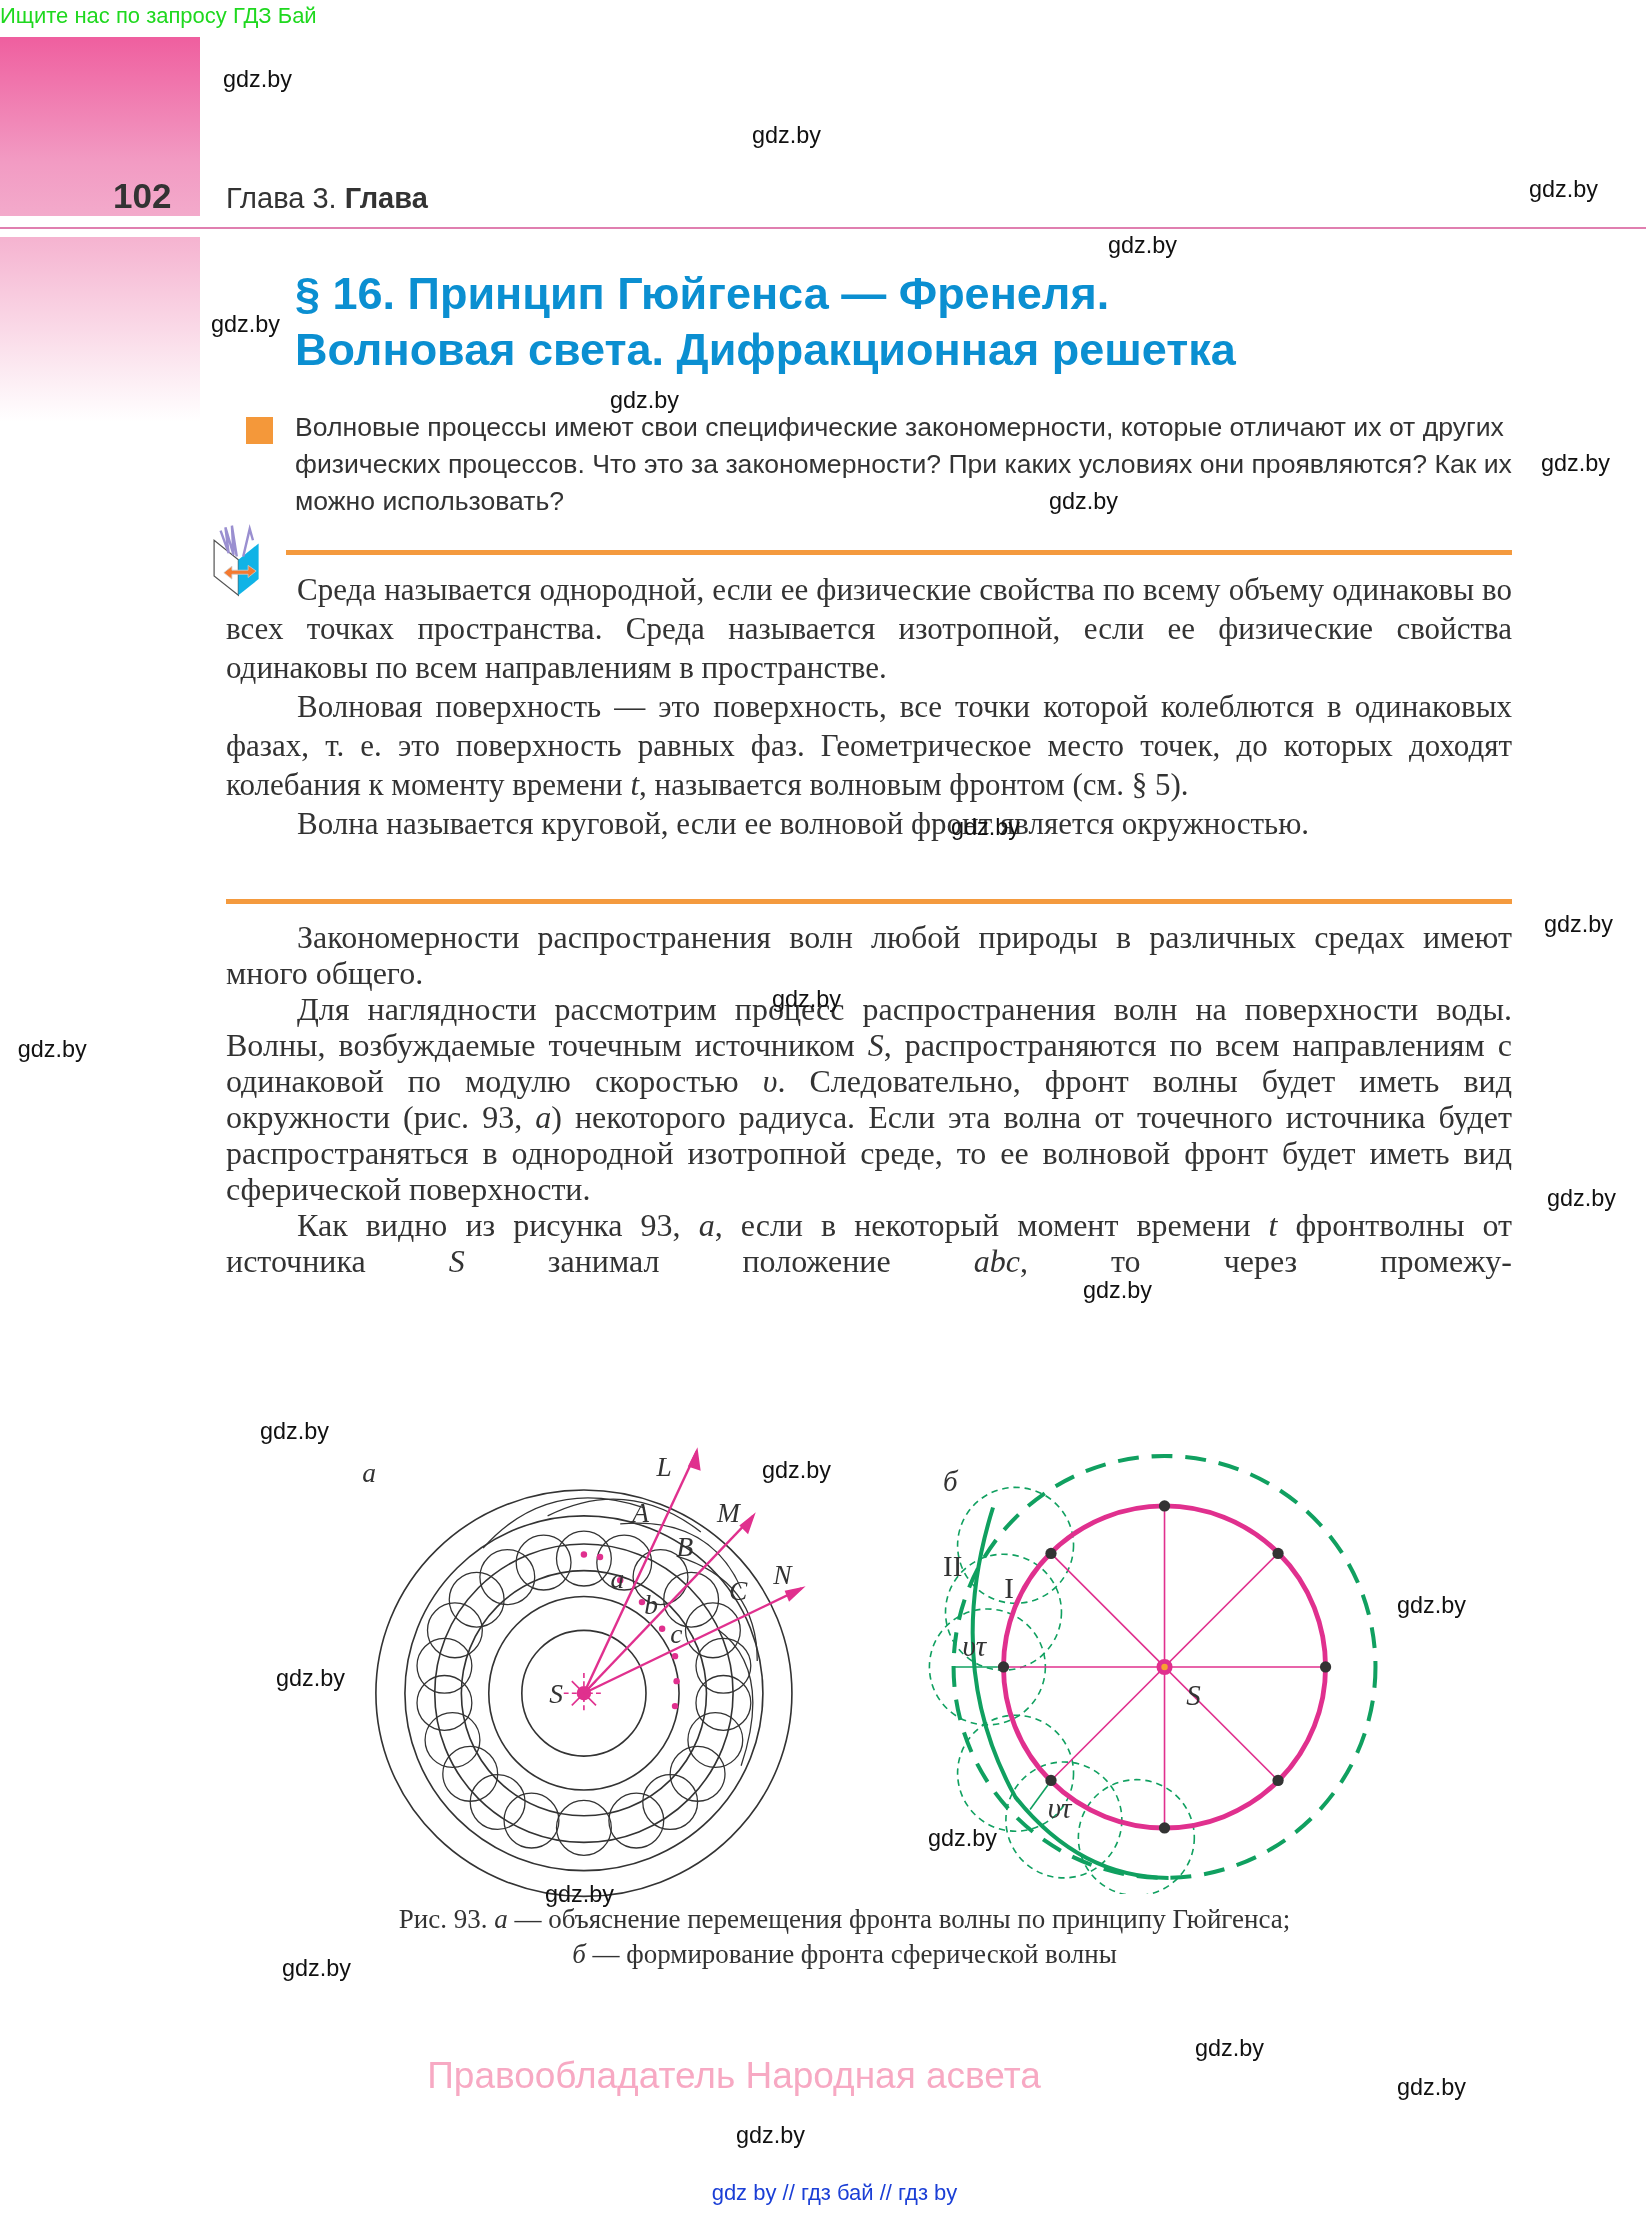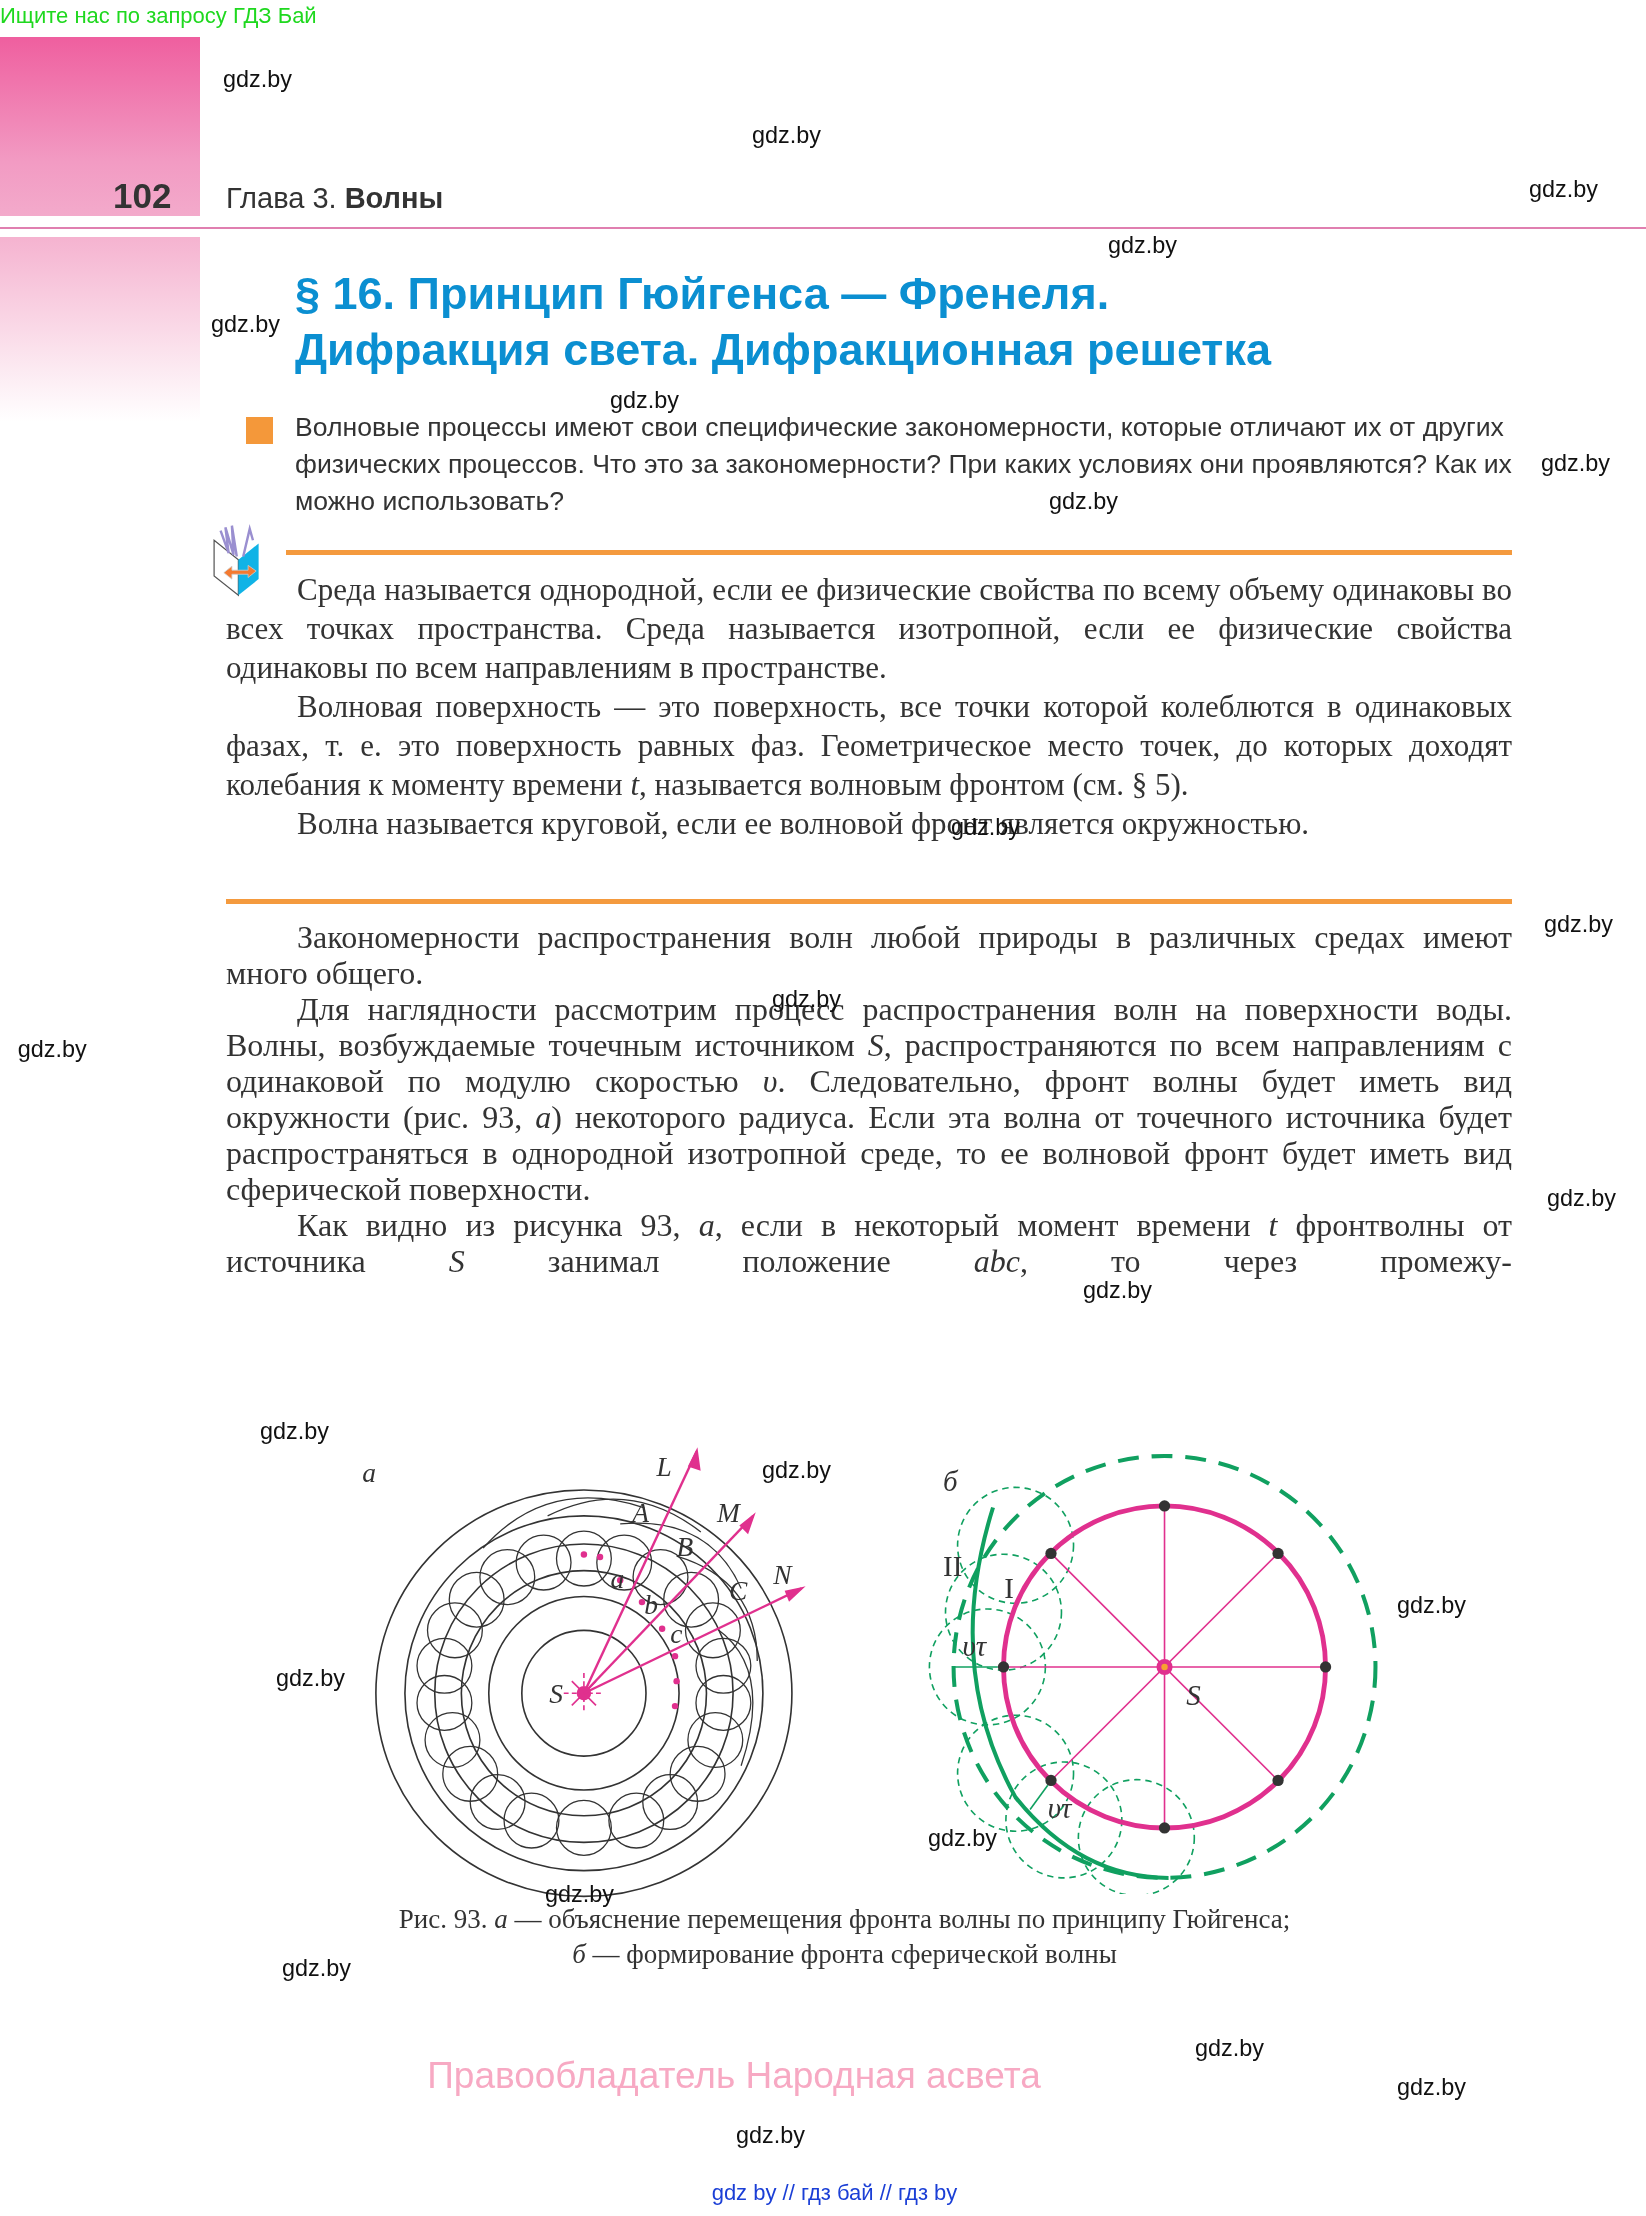--- a/index.html
+++ b/index.html
@@ -38,27 +38,27 @@
 </head>
 <body>
 
 <div class="abs top-banner sans">Ищите нас по запросу ГДЗ Бай</div>
 
 <div class="abs pink-block-top"></div>
 <div class="abs pink-block-bottom"></div>
 <div class="abs page-num sans">102</div>
 <div class="abs chapter sans">
   <span>Глава 3.</span>
-  <b>Волны</b>
+  <b>Глава</b>
 </div>
 <div class="abs header-rule"></div>
 
 <div class="abs title sans">
   <div>§ 16. Принцип Гюйгенса — Френеля.</div>
-  <div>Дифракция света. Дифракционная решетка</div>
+  <div>Волновая света. Дифракционная решетка</div>
 </div>
 
 <div class="abs intro-bullet"></div>
 <div class="abs intro sans">Волновые процессы имеют свои специфические закономерности, которые отличают их от других физических процессов. Что это за закономерности? При каких условиях они проявляются? Как их можно использовать?</div>
 
 <div class="abs" style="left:206px;top:524px;width:85px;height:73px;">
   <svg width="85" height="73" viewBox="0 0 105 90">
     <polygon points="10,20 40,44 40,88 10,64" fill="#ffffff" stroke="#555" stroke-width="1.5"></polygon>
     <polygon points="40,44 65,24 65,68 40,88" fill="#10b3e6"></polygon>
     <polyline points="18,8 28,36 24,4 34,38 32,2 38,40" fill="none" stroke="#9a8fd0" stroke-width="3"></polyline>

